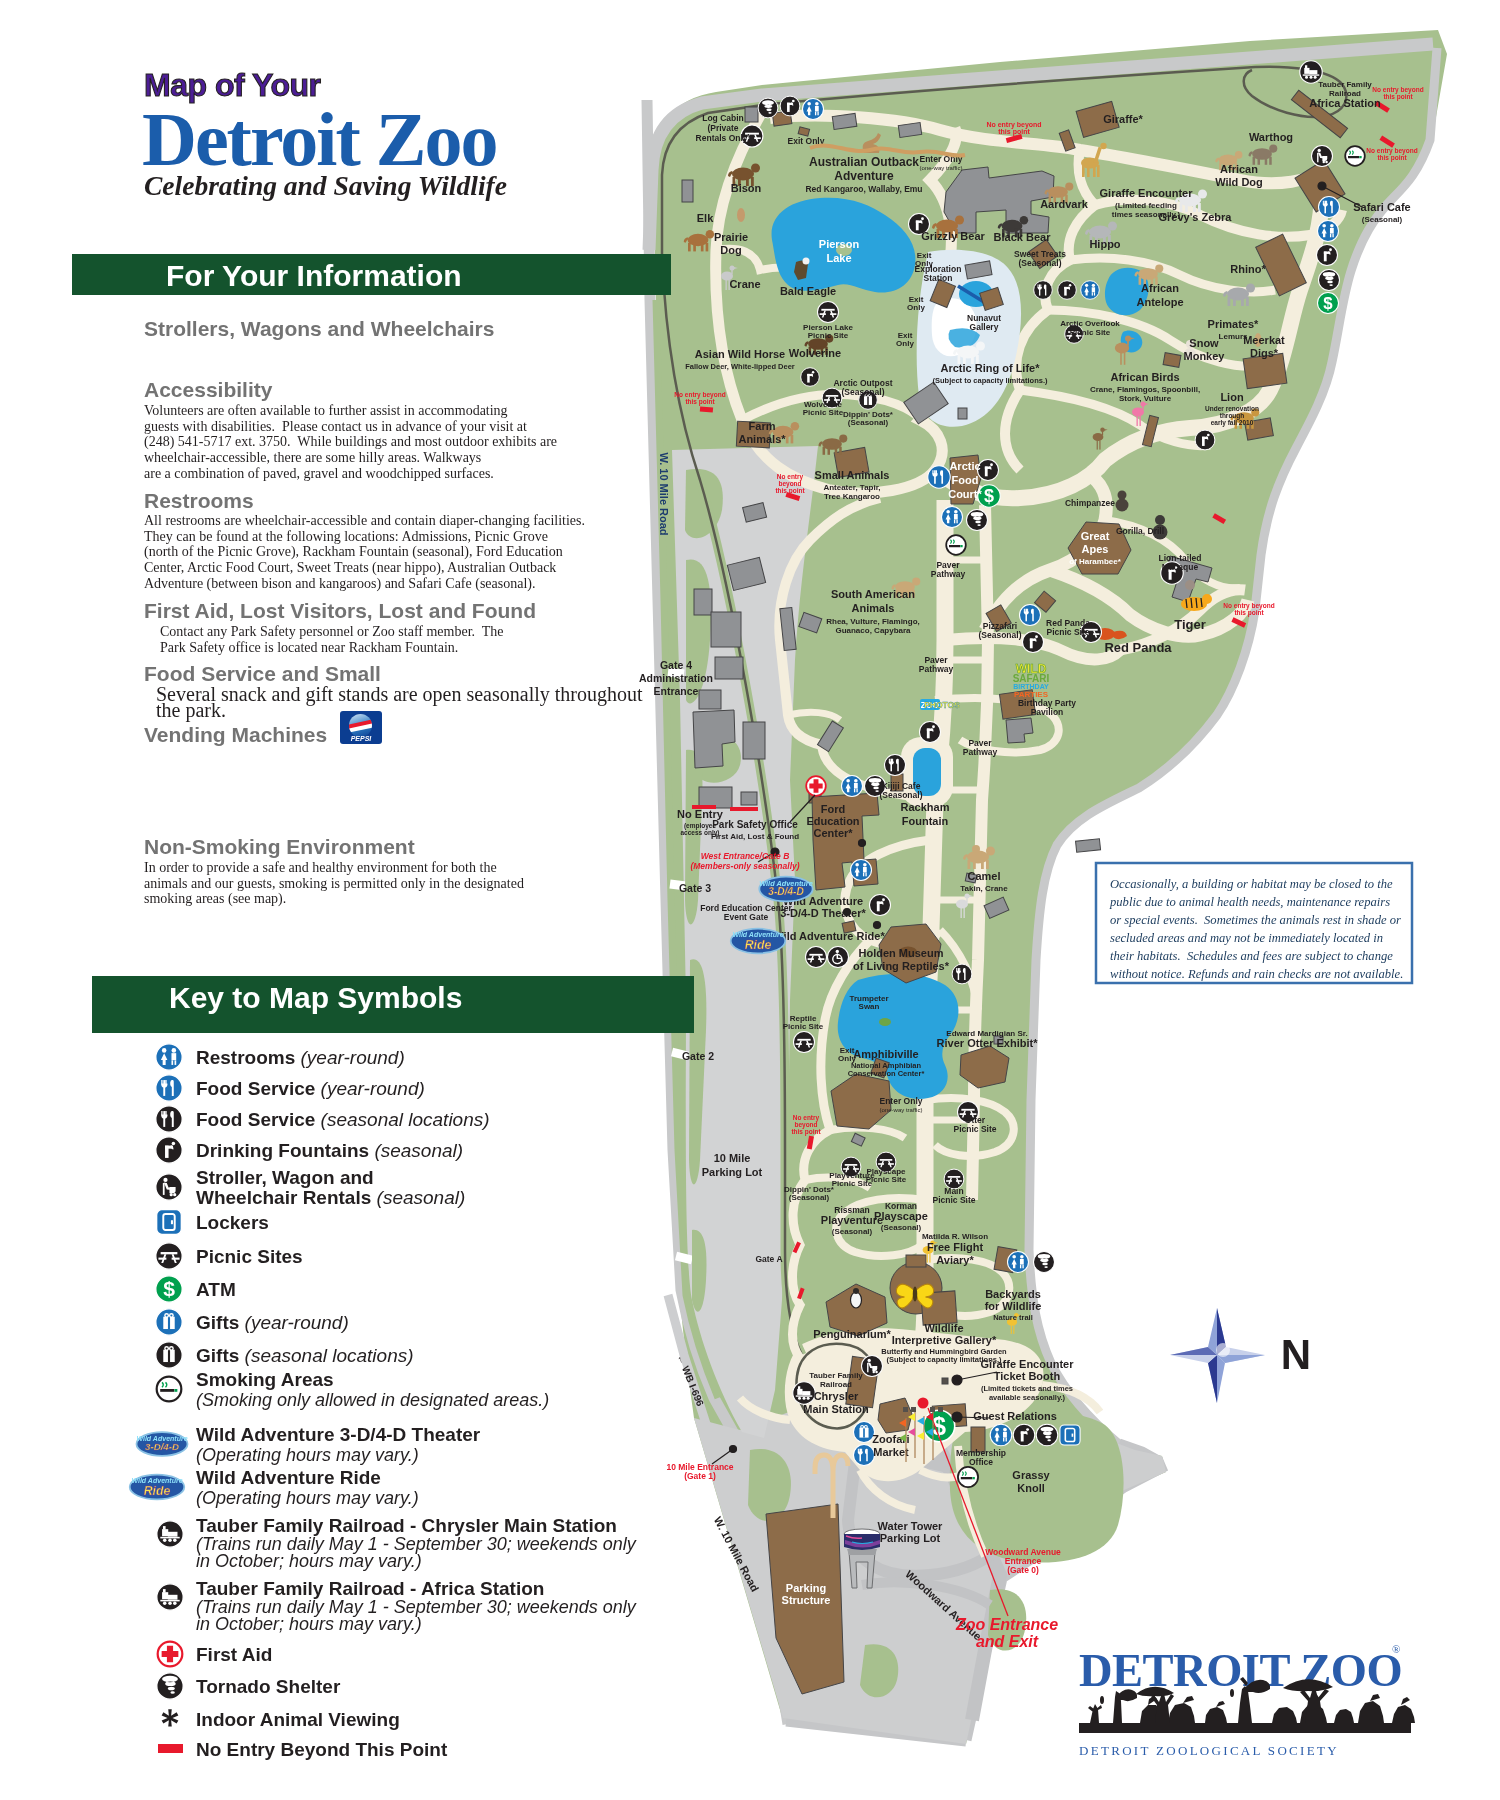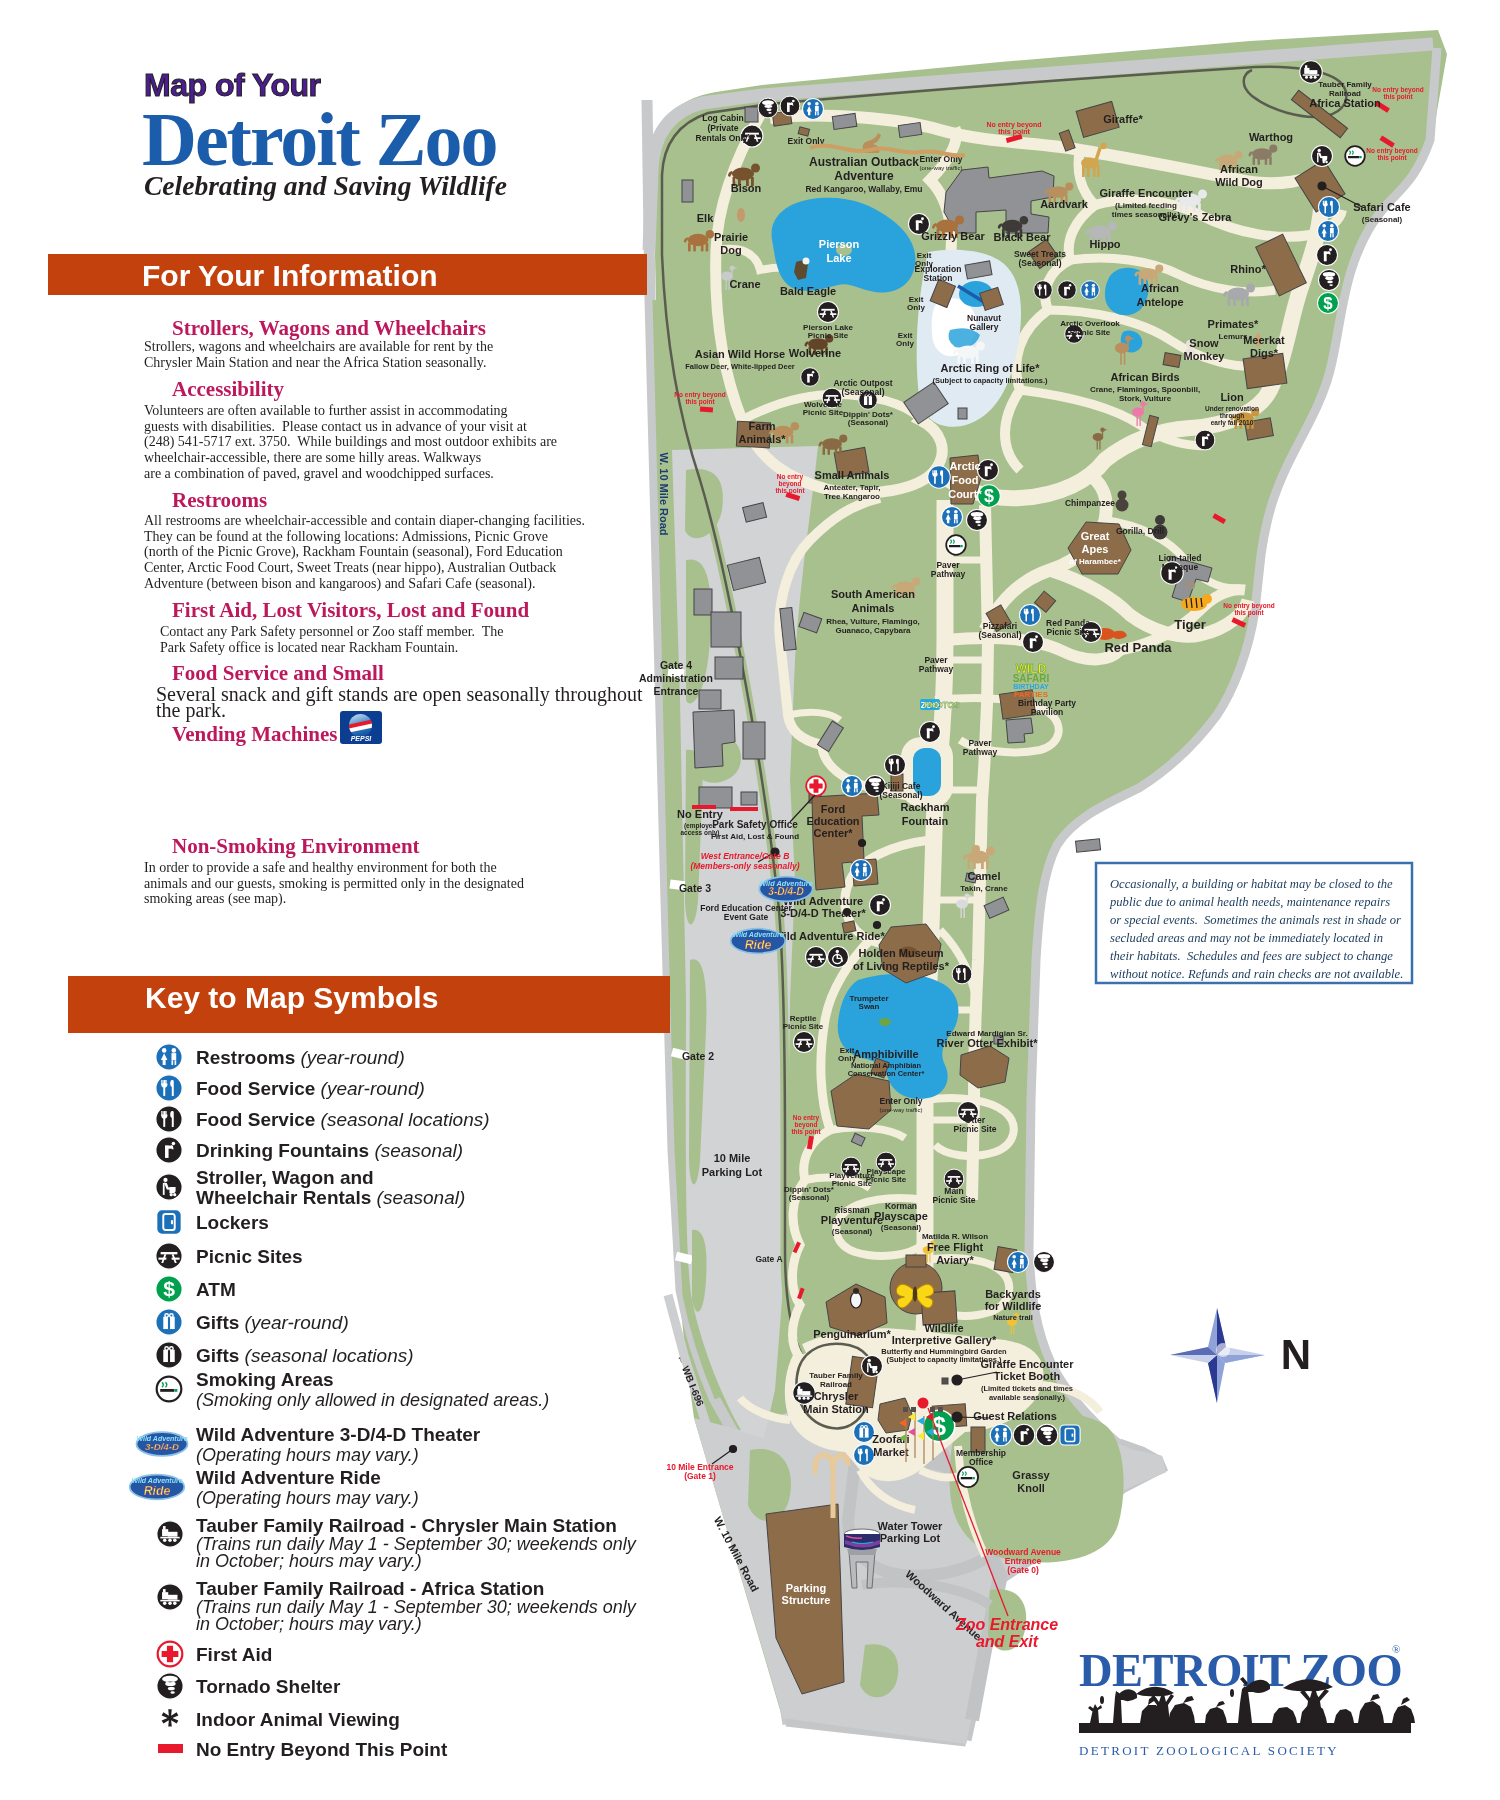--- a/index.html
+++ b/index.html
@@ -1,41 +1,40 @@
 <!DOCTYPE html>
 <html><head>
 <meta charset="utf-8">
 <style>
   html,body{margin:0;padding:0;background:#ffffff;}
   #page{position:relative;width:1500px;height:1800px;background:#ffffff;overflow:hidden;
         font-family:"Liberation Sans",sans-serif;}
   .ser{font-family:"Liberation Serif",serif;}
   .h1sans{font-family:"Liberation Sans",sans-serif;font-weight:bold;color:#4c1d95;}
-  .bluebar{position:absolute;background:#c2410c;color:#fff;font-weight:bold;
-           font-family:"Liberation Sans",sans-serif;z-index:10;}
-  .bhead{font-family:Liberation Serif, serif;font-weight:bold;color:#be185d;margin-left:28px;}
+  .bluebar{position:absolute;background:#14532d;color:#fff;font-weight:bold;
+           font-family:"Liberation Sans",sans-serif;z-index:10;margin-left:24px;}
+  .bhead{font-family:Liberation Sans, sans-serif;font-weight:bold;color:#737373;}
   .body{font-family:"Liberation Serif",serif;color:#231f20;}
   .abs{position:absolute;}
 </style>
 </head>
 <body>
 <div id="page">
 
 <div class="abs h1sans" style="left:144px;top:69px;font-size:32px;line-height:32px;letter-spacing:-0.5px;-webkit-text-stroke:1.1px #231f20;">Map of Your</div>
 
 <div class="abs ser" style="left:142px;top:101px;font-size:76px;line-height:76px;font-weight:bold;color:#1b5dab;letter-spacing:-2px;">Detroit Zoo</div>
 
 <div class="abs ser" style="left:144px;top:172px;font-size:27.5px;line-height:27.5px;font-style:italic;font-weight:bold;color:#231f20;">Celebrating and Saving Wildlife</div>
 
 <div class="bluebar" style="left:48px;top:254px;width:599px;height:41px;font-size:30px;">
   <span style="position:absolute;left:94px;top:5px;">For Your Information</span>
     </div>
 
 <div class="abs bhead" style="left:144px;top:318px;font-size:21px;line-height:21px;">Strollers, Wagons and Wheelchairs</div>
-<div class="abs body" style="left:144px;top:339px;font-size:14px;line-height:15.7px;">Strollers, wagons and wheelchairs are available for rent by the<br>Chrysler Main Station and near the Africa Station seasonally.</div>
 
 <div class="abs bhead" style="left:144px;top:379px;font-size:21px;line-height:21px;">Accessibility</div>
 <div class="abs body" style="left:144px;top:403px;font-size:14px;line-height:15.7px;">Volunteers are often available to further assist in accommodating<br>guests with disabilities.&nbsp; Please contact us in advance of your visit at<br>(248) 541-5717 ext. 3750.&nbsp; While buildings and most outdoor exhibits are<br>wheelchair-accessible, there are some hilly areas. Walkways<br>are a combination of paved, gravel and woodchipped surfaces.</div>
 
 <div class="abs bhead" style="left:144px;top:490px;font-size:21px;line-height:21px;">Restrooms</div>
 <div class="abs body" style="left:144px;top:513px;font-size:14px;line-height:15.7px;">All restrooms are wheelchair-accessible and contain diaper-changing facilities.<br>They can be found at the following locations: Admissions, Picnic Grove<br>(north of the Picnic Grove), Rackham Fountain (seasonal), Ford Education<br>Center, Arctic Food Court, Sweet Treats (near hippo), Australian Outback<br>Adventure (between bison and kangaroos) and Safari Cafe (seasonal).</div>
 
 <div class="abs bhead" style="left:144px;top:600px;font-size:21px;line-height:21px;">First Aid, Lost Visitors, Lost and Found</div>
 <div class="abs body" style="left:160px;top:624px;font-size:14px;line-height:15.7px;">Contact any Park Safety personnel or Zoo staff member.&nbsp; The<br>Park Safety office is located near Rackham Fountain.</div>
 

